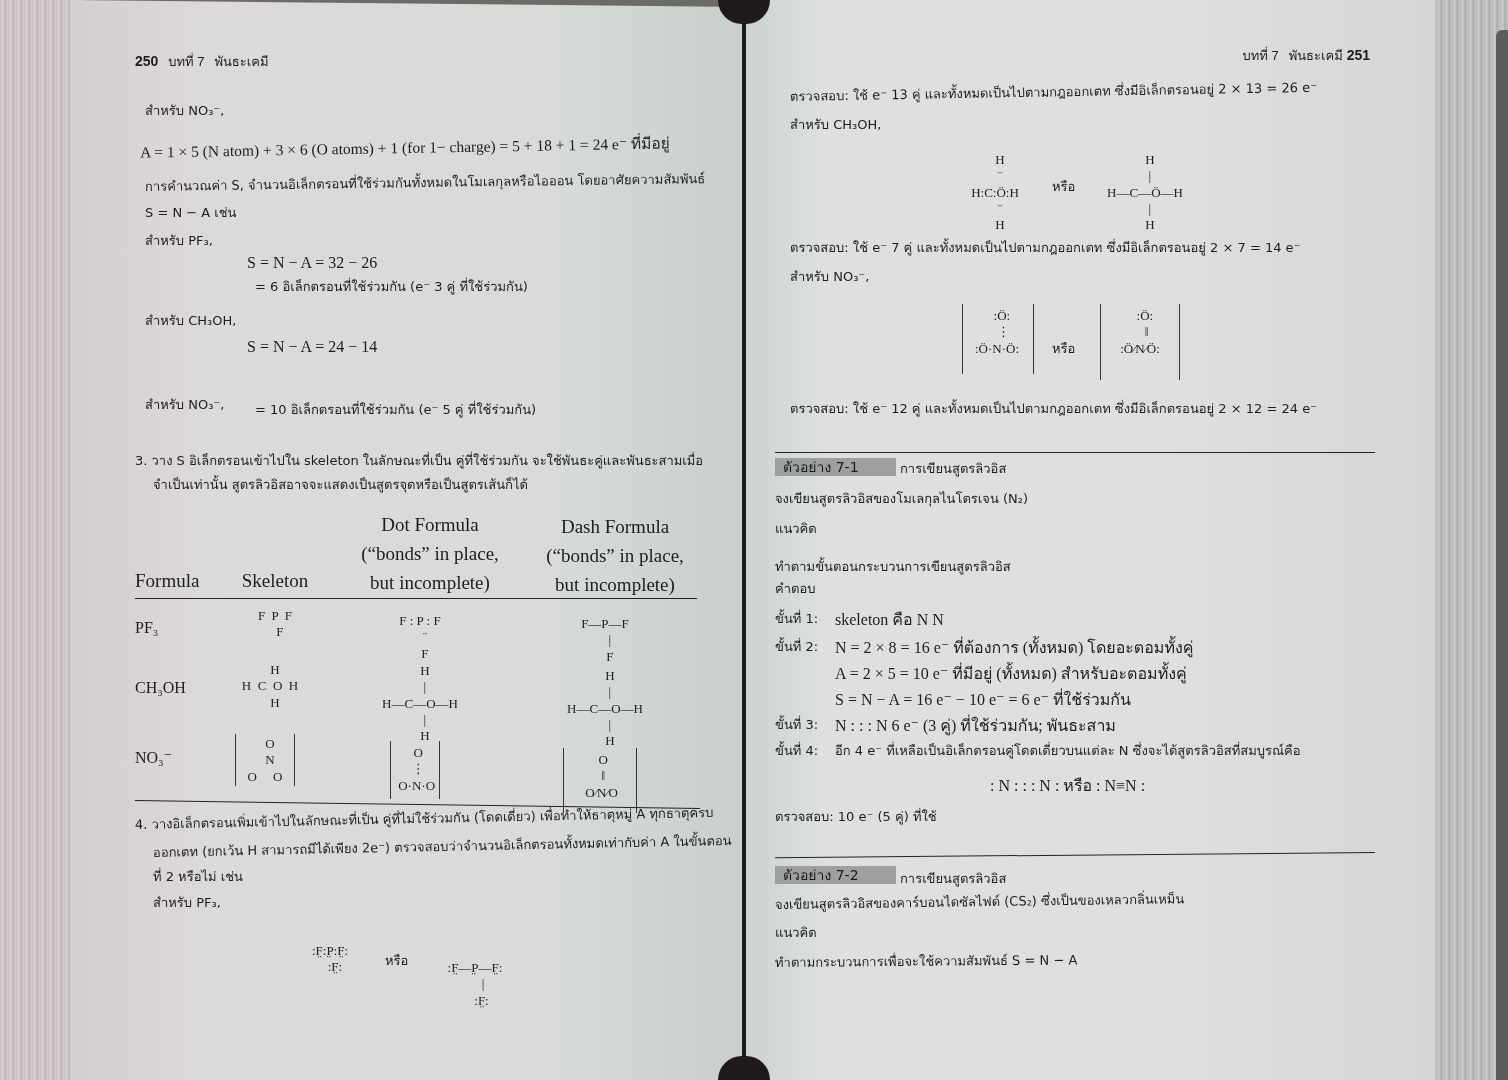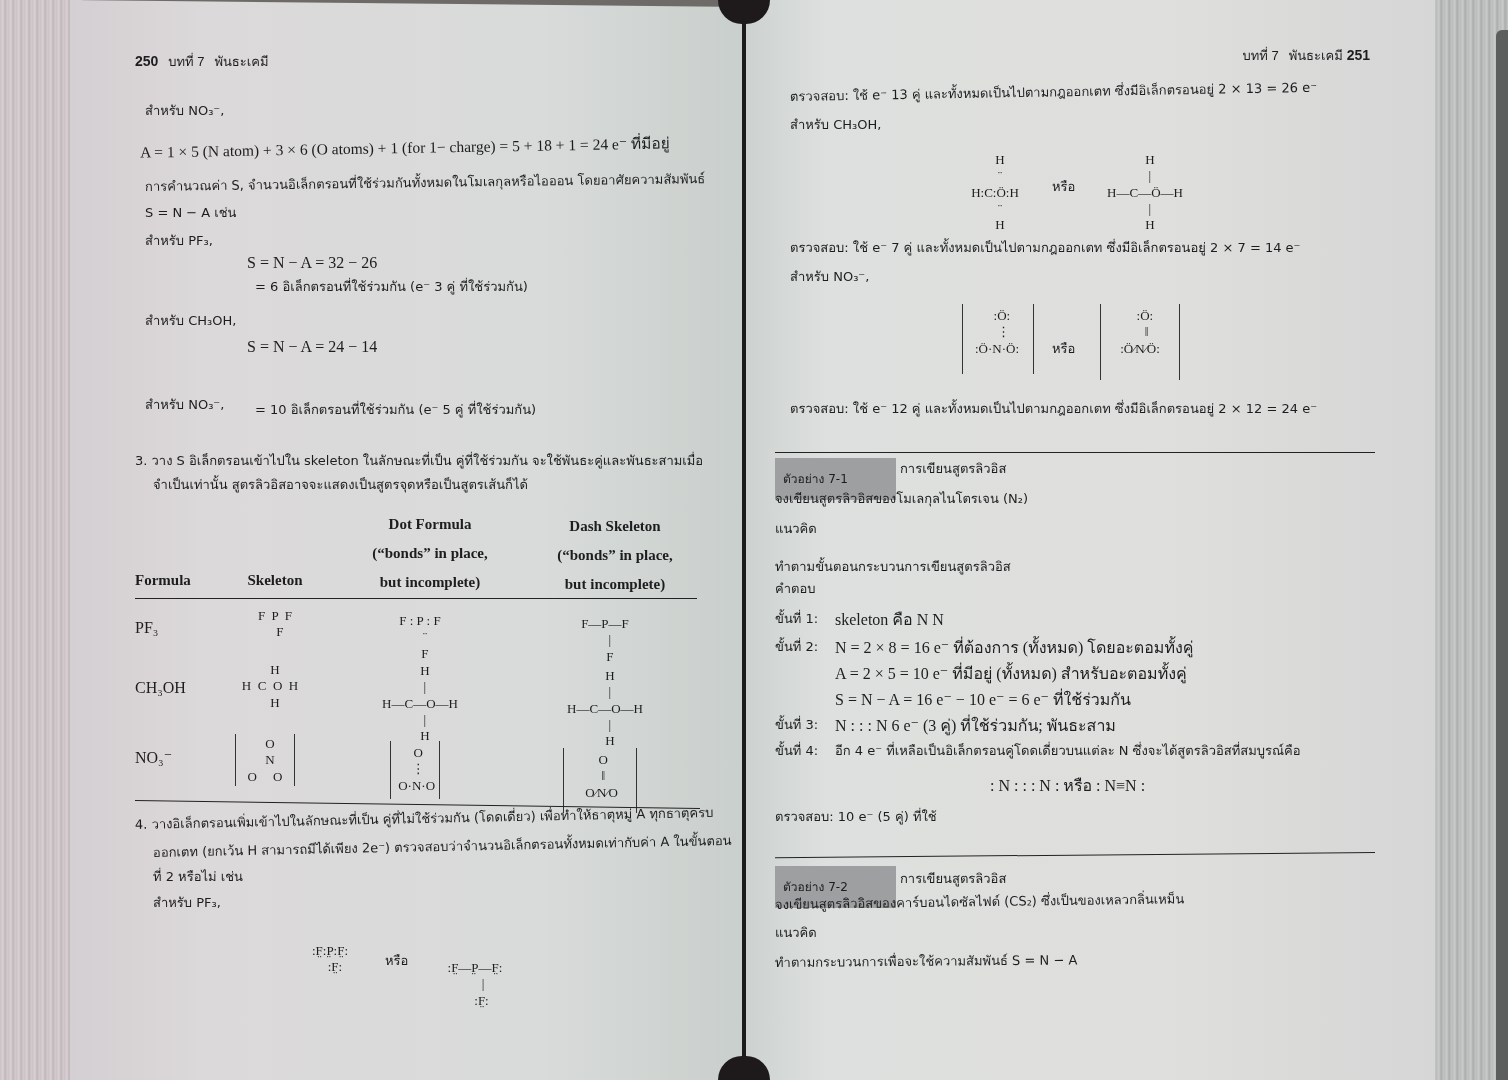--- a/index.html
+++ b/index.html
@@ -38,27 +38,27 @@
   .gutter-bottom { bottom:0; border-radius:26px 26px 0 0; }
 
   .content { position:absolute; font-size:16px; line-height:1.0; }
   .L { left:135px; top:48px; width:570px; }
   .R { left:790px; top:40px; width:590px; }
 
   .hdr { font-family:"Liberation Sans", "DejaVu Sans", sans-serif; font-size:14px; font-weight:bold; }
   .hdr .sub { font-weight:normal; margin-left:6px; font-size:13px; }
   .line { position:absolute; white-space:nowrap; }
   .th { font-family:"DejaVu Sans", sans-serif; font-size:13px; }
-  .tbl-head { position:absolute; font-weight:bold; font-size:15px; text-align:center; line-height:29px; }
+  .tbl-head { position:absolute; font-weight:normal; font-size:19px; text-align:center; line-height:29px; }
   .rule { position:absolute; height:1px; background:#222; }
   .struct { position:absolute; font-size:13px; white-space:pre; line-height:1.25; text-align:center; }
   .bracket { position:absolute; border:1px solid #333; border-left-width:1px; }
   .ex-label {
-    position:absolute; background:#9d9fa0; color:#1b1b1b; padding:15px 8px; width:105px;
-    font-family:"DejaVu Sans", sans-serif; font-size:12px;
+    position:absolute; background:#9d9fa0; color:#1b1b1b; padding:2px 8px; width:105px;
+    font-family:"DejaVu Sans", sans-serif; font-size:14px;
   }
 </style>
 </head>
 <body>
 
 <div class="book">
   <div class="edge-left"></div>
   <div class="edge-right">
       <div class="cover"></div>
     </div>
@@ -88,21 +88,21 @@
     <div class="line th" style="left:120px;top:316px;margin-top:39px;">= 10 อิเล็กตรอนที่ใช้ร่วมกัน (e⁻ 5 คู่ ที่ใช้ร่วมกัน)</div>
     <div class="line th" style="left:10px;top:350px;">สำหรับ NO₃⁻,</div>
     <div class="line th" style="left:0;top:406px;">3.  วาง S อิเล็กตรอนเข้าไปใน skeleton ในลักษณะที่เป็น คู่ที่ใช้ร่วมกัน จะใช้พันธะคู่และพันธะสามเมื่อ</div>
     <div class="line th" style="left:18px;top:430px;">จำเป็นเท่านั้น สูตรลิวอิสอาจจะแสดงเป็นสูตรจุดหรือเป็นสูตรเส้นก็ได้</div>
 
     <div class="tbl-head" style="left:0;top:518px;width:70px;text-align:left;">Formula</div>
     <div class="tbl-head" style="left:100px;top:518px;width:80px;">Skeleton</div>
     <div class="tbl-head" style="left:220px;top:462px;width:150px;">Dot Formula</div>
     <div class="tbl-head" style="left:220px;top:491px;width:150px;">(“bonds” in place,</div>
     <div class="tbl-head" style="left:220px;top:520px;width:150px;">but incomplete)</div>
-    <div class="tbl-head" style="left:400px;top:464px;width:160px;">Dash Skeleton</div>
+    <div class="tbl-head" style="left:400px;top:464px;width:160px;">Dash Formula</div>
     <div class="tbl-head" style="left:400px;top:493px;width:160px;">(“bonds” in place,</div>
     <div class="tbl-head" style="left:400px;top:522px;width:160px;">but incomplete)</div>
     <div class="rule" style="left:0;top:550px;width:562px;"></div>
 
     <div class="line" style="left:0;top:572px;">PF₃</div>
     <div class="struct" style="left:105px;top:560px;width:70px;">F  P  F
    F</div>
     <div class="struct" style="left:245px;top:565px;width:80px;">F : P : F
    ̈
    F</div>

